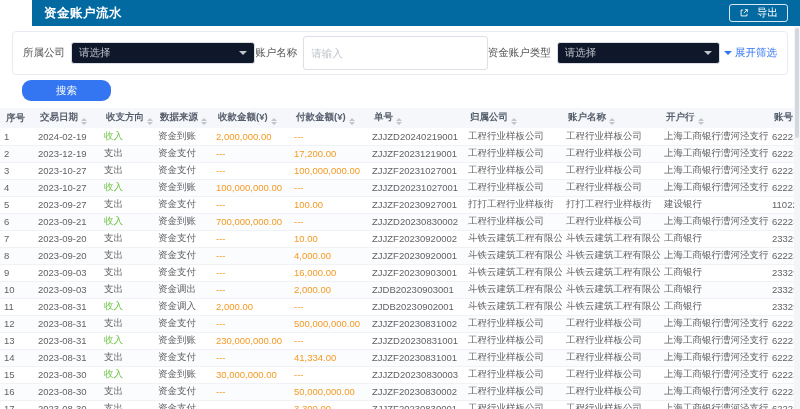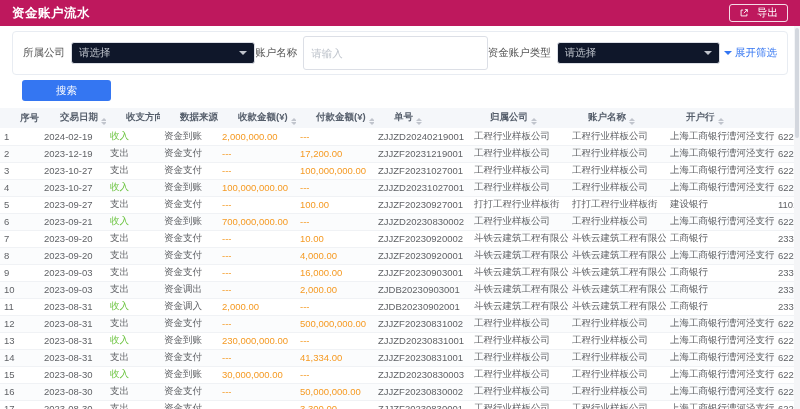--- a/index.html
+++ b/index.html
@@ -1,21 +1,21 @@
 <!DOCTYPE html>
 <html><head>
 <meta charset="utf-8">
 <style>
   *{margin:0;padding:0;box-sizing:border-box}
   html,body{width:800px;height:409px;overflow:hidden;background:#fff;
     font-family:"Liberation Sans","DejaVu Sans",sans-serif;}
 
   
-  .topbar{height:26px;background:#be185d;display:flex;align-items:center;
-    justify-content:space-between;padding:8px 12px;}
+  .topbar{height:26px;background:#0369a1;display:flex;align-items:center;
+    justify-content:space-between;padding:8px 12px;margin-left:32px;}
   .page-title{color:#fff;font-size:12.5px;font-weight:bold;letter-spacing:.5px;}
   .export-btn{display:flex;align-items:center;gap:8px;background:transparent;
     border:1px solid rgba(255,255,255,.85);color:#fff;font-size:10.5px;
     height:18px;padding:0 9px;border-radius:3px;cursor:pointer;}
   .export-btn svg{display:block}
 
   
   .filter-panel{margin:5px 12px 0;border:1px solid #e8ecf2;border-radius:4px;
     padding:4px 10px;display:flex;align-items:center;}
   .f-item{display:flex;align-items:center;gap:6px;flex:1;min-width:0;}
@@ -28,30 +28,30 @@
     padding:16px 7px;font-size:10.5px;color:#333;min-width:0;outline:none;}
   .f-input::placeholder{color:#bfc4cc;}
   .chev{width:0;height:0;border-left:4px solid transparent;border-right:4px solid transparent;
     border-top:4px solid #c0c4cc;margin-left:4px;flex:none;}
   .expand-link{color:#3476f2;font-size:10.5px;display:flex;align-items:center;
     gap:3px;cursor:pointer;white-space:nowrap;flex:none;}
   .expand-link .chev{border-top-color:#3476f2;}
 
   
   .btn-row{display:flex;gap:16px;padding:5px 22px 4px;}
-  .btn-primary{background:#3476f2;color:#fff;border:none;border-radius:3px;
+  .btn-primary{background:#3476f2;color:#fff;border:none;border-radius:9px;
     font-size:10.5px;height:21px;padding:0 34px;cursor:pointer;}
   .btn-plain{background:#dbe8fd;color:#3476f2;border:none;border-radius:3px;
     font-size:10.5px;height:21px;padding:0 15px;cursor:pointer;}
 
   
   .table-wrap{position:relative;overflow:hidden;width:800px;margin-top:3px;}
   table{table-layout:fixed;border-collapse:collapse;width:828px;font-size:9.5px;}
   thead th{background:#f5f7fa;color:#555e6b;font-weight:bold;text-align:left;
-    height:20px;padding:0 20px;white-space:nowrap;overflow:hidden;}
+    height:20px;padding:0 6px;white-space:nowrap;overflow:hidden;}
   tbody td{height:17px;padding:0 4px;color:#606266;border-bottom:1px solid #f0f2f5;
     white-space:nowrap;overflow:hidden;}
   tbody tr:nth-child(even) td{background:#fbfcfd;}
   th:nth-child(1){width:34px}  th:nth-child(2){width:66px}
   th:nth-child(3){width:54px}  th:nth-child(4){width:58px}
   th:nth-child(5){width:78px}  th:nth-child(6){width:78px}
   th:nth-child(7){width:96px}  th:nth-child(8){width:98px}
   th:nth-child(9){width:98px}  th:nth-child(10){width:108px}
   th:nth-child(11){width:60px}
   td.income{color:#67c23a;}

